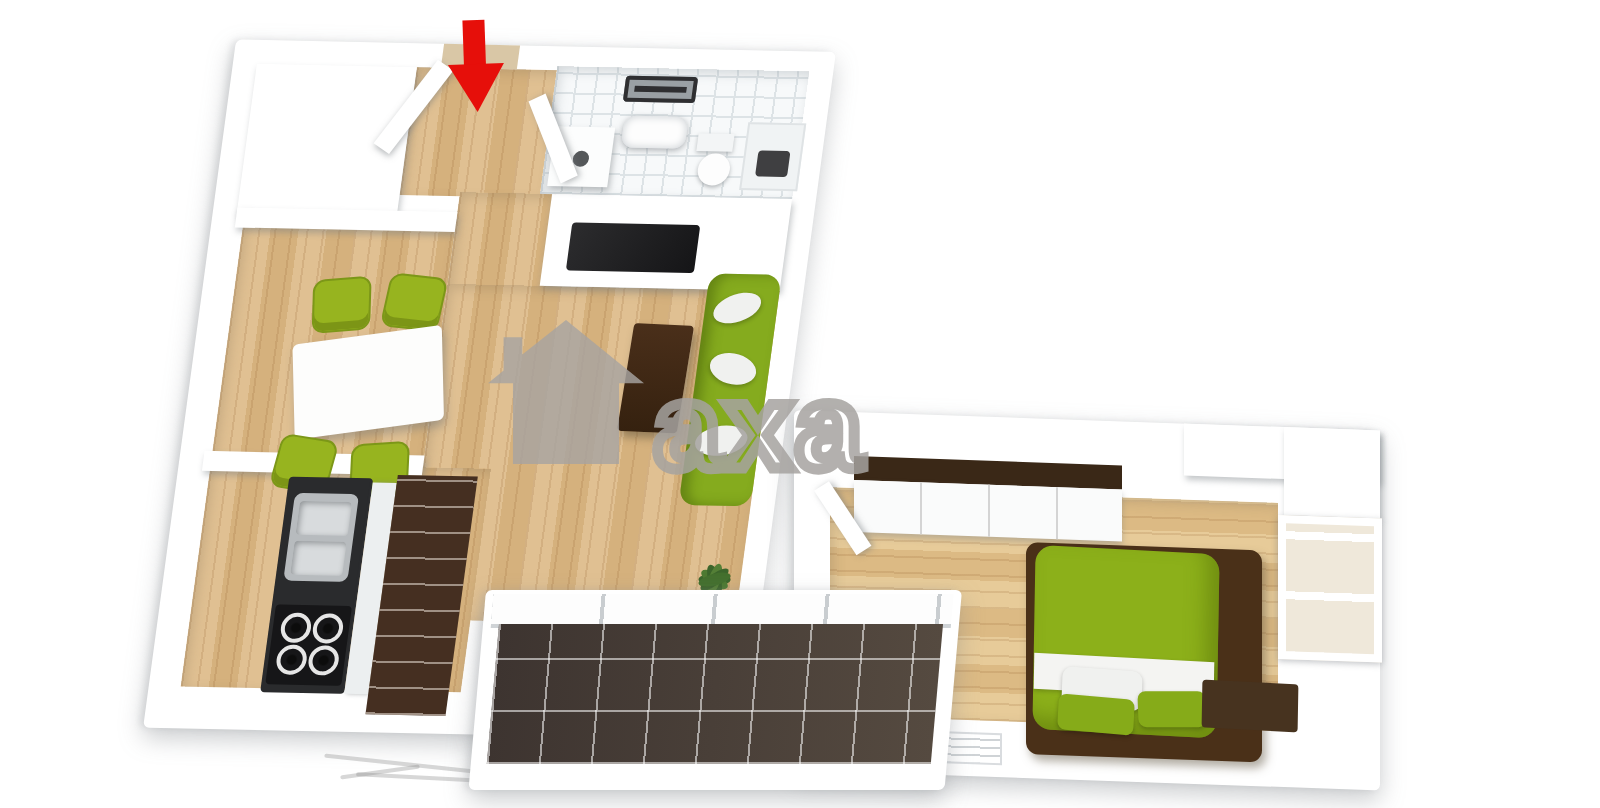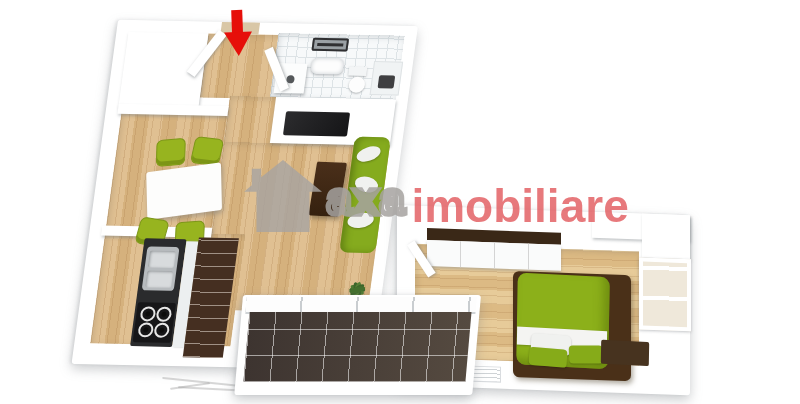--- a/index.html
+++ b/index.html
@@ -50,21 +50,21 @@
   .leaf:nth-child(5){transform:rotate(140deg);}
   .leaf:nth-child(6){transform:rotate(165deg);background:#44702e;}
   .burner{position:absolute;width:11px;height:11px;border:2px solid #e6e6e6;border-radius:50%;
           background:radial-gradient(circle,#0c0c0c 0 2px, rgba(0,0,0,0) 3px);}
 
   
   .watermark{position:absolute;left:244px;top:160px;display:flex;align-items:flex-start;
              gap:5px;z-index:60;pointer-events:none;}
   .wm-house{width:78px;height:72px;background:#a7a4a1;opacity:.82;
      clip-path:polygon(50% 0%,100% 44%,84% 44%,84% 100%,16% 100%,16% 44%,0% 44%,10% 35%,10% 12%,22% 12%,22% 24%);}
-  .wm-axa{margin-top:8px;font-size:44px;line-height:62px;font-weight:bold;letter-spacing:2px;
+  .wm-axa{margin-top:23px;font-size:60px;line-height:62px;font-weight:bold;letter-spacing:2px;
      color:rgba(255,255,255,0);-webkit-text-stroke:5.5px #a6a3a0;opacity:.85;}
   .wm-imo{margin-top:22px;font-size:46px;line-height:48px;font-weight:bold;color:#e2585c;opacity:.8;}
 
   
   .arrow{position:absolute;left:224px;top:10px;width:28px;height:46px;z-index:55;transform:rotate(-2deg);}
   .arrow .shaft{position:absolute;left:8px;top:0;width:11px;height:23px;background:#e60f0a;}
   .arrow .head{position:absolute;left:0;top:22px;width:0;height:0;
      border-left:14px solid rgba(0,0,0,0);border-right:14px solid rgba(0,0,0,0);border-top:24px solid #e60f0a;}
 
   .squiggle{position:absolute;height:2px;background:rgba(140,140,140,.35);border-radius:2px;z-index:4;}
@@ -170,20 +170,19 @@
   </div>
 
   <div class="arrow">
     <div class="shaft"></div>
     <div class="head"></div>
   </div>
 
   <div class="watermark">
     <div class="wm-house"></div>
     <div class="wm-axa">axa</div>
-    <div class="wm-imo">imobiliare</div>
   </div>
 
   <div class="squiggle" style="left:162px;top:381px;width:80px;transform:rotate(6deg);"></div>
   <div class="squiggle" style="left:178px;top:389px;width:110px;transform:rotate(3deg);"></div>
   <div class="squiggle" style="left:170px;top:385px;width:40px;transform:rotate(-8deg);"></div>
 
 </div>
 
 </body></html>

